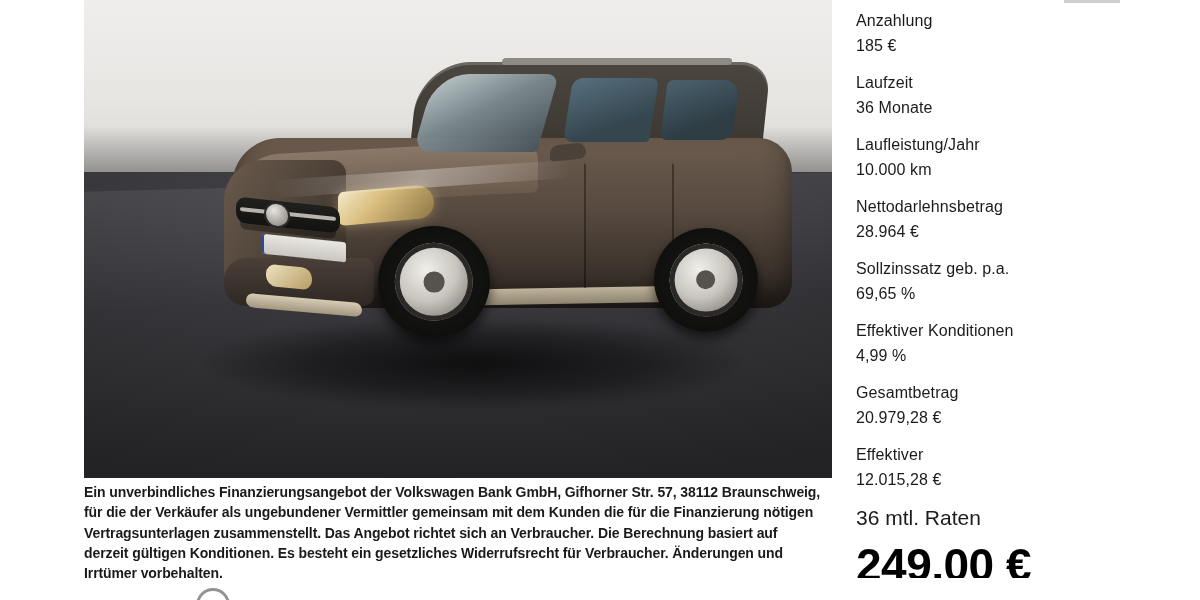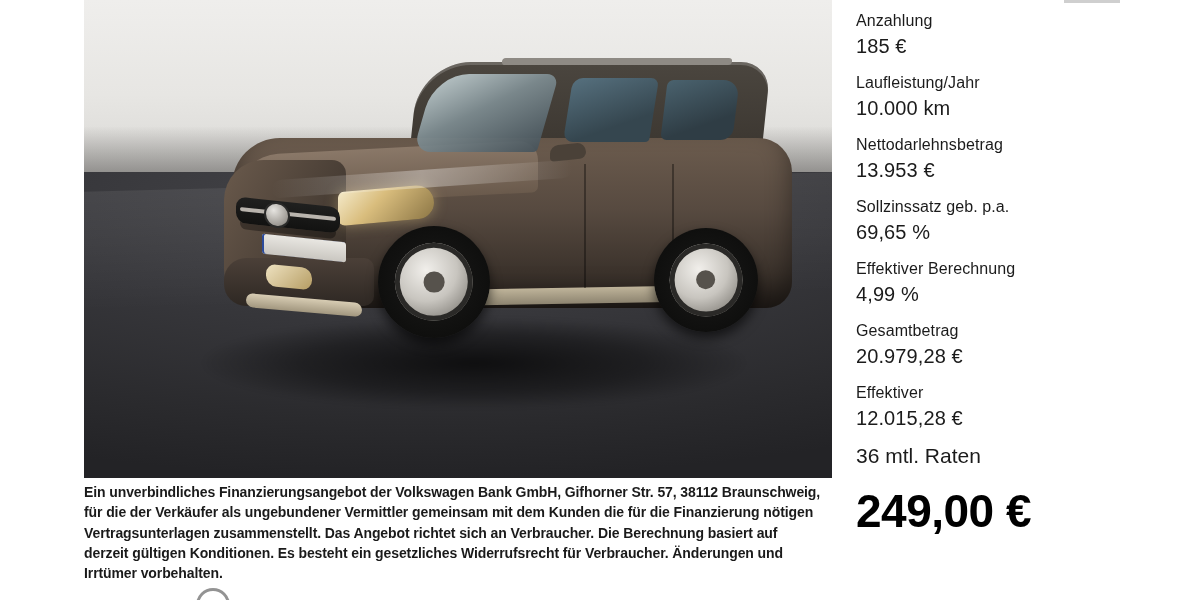--- a/index.html
+++ b/index.html
@@ -344,38 +344,38 @@
   .fact {
     margin-bottom: 11px;
   }
   .fact-label {
     font-size: 16px;
     line-height: 25px;
     color: #1b1b1b;
     letter-spacing: 0.1px;
   }
   .fact-value {
-    font-size: 20px;
+    font-size: 16px;
     line-height: 26px;
     color: #1b1b1b;
     letter-spacing: 0.1px;
   }
   .rate-label {
     font-size: 21px;
     line-height: 28px;
     color: #1b1b1b;
     margin-top: 6px;
   }
   .rate-value {
     font-size: 46px;
     line-height: 54px;
     font-weight: bold;
     color: #000000;
     letter-spacing: -0.5px;
-    margin-top: 14px;
+    margin-top: 6px;
   }
 
   
   .bottom-strip {
     position: absolute;
     left: 0;
     top: 578px;
     width: 1200px;
     height: 22px;
     background: #ffffff;
@@ -447,38 +447,42 @@
 
   <div class="disclaimer">Ein unverbindliches Finanzierungsangebot der Volkswagen Bank GmbH, Gifhorner Str. 57, 38112 Braunschweig, für die der Verkäufer als ungebundener Vermittler gemeinsam mit dem Kunden die für die Finanzierung nötigen Vertragsunterlagen zusammenstellt. Das Angebot richtet sich an Verbraucher. Die Berechnung basiert auf derzeit gültigen Konditionen. Es besteht ein gesetzliches Widerrufsrecht für Verbraucher. Änderungen und Irrtümer vorbehalten.</div>
 
   <div class="facts">
 
     <div class="fact">
       <div class="fact-label">Anzahlung</div>
       <div class="fact-value">185 €</div>
     </div>
 
+    <div class="fact">
+      <div class="fact-label">Laufzeit</div>
+      <div class="fact-value">36 Monate</div>
+    </div>
 
     <div class="fact">
       <div class="fact-label">Laufleistung/Jahr</div>
       <div class="fact-value">10.000 km</div>
     </div>
 
     <div class="fact">
       <div class="fact-label">Nettodarlehnsbetrag</div>
-      <div class="fact-value">13.953 €</div>
+      <div class="fact-value">28.964 €</div>
     </div>
 
     <div class="fact">
       <div class="fact-label">Sollzinssatz geb. p.a.</div>
       <div class="fact-value">69,65 %</div>
     </div>
 
     <div class="fact">
-      <div class="fact-label">Effektiver Berechnung</div>
+      <div class="fact-label">Effektiver Konditionen</div>
       <div class="fact-value">4,99 %</div>
     </div>
 
     <div class="fact">
       <div class="fact-label">Gesamtbetrag</div>
       <div class="fact-value">20.979,28 €</div>
     </div>
 
     <div class="fact">
       <div class="fact-label">Effektiver</div>

